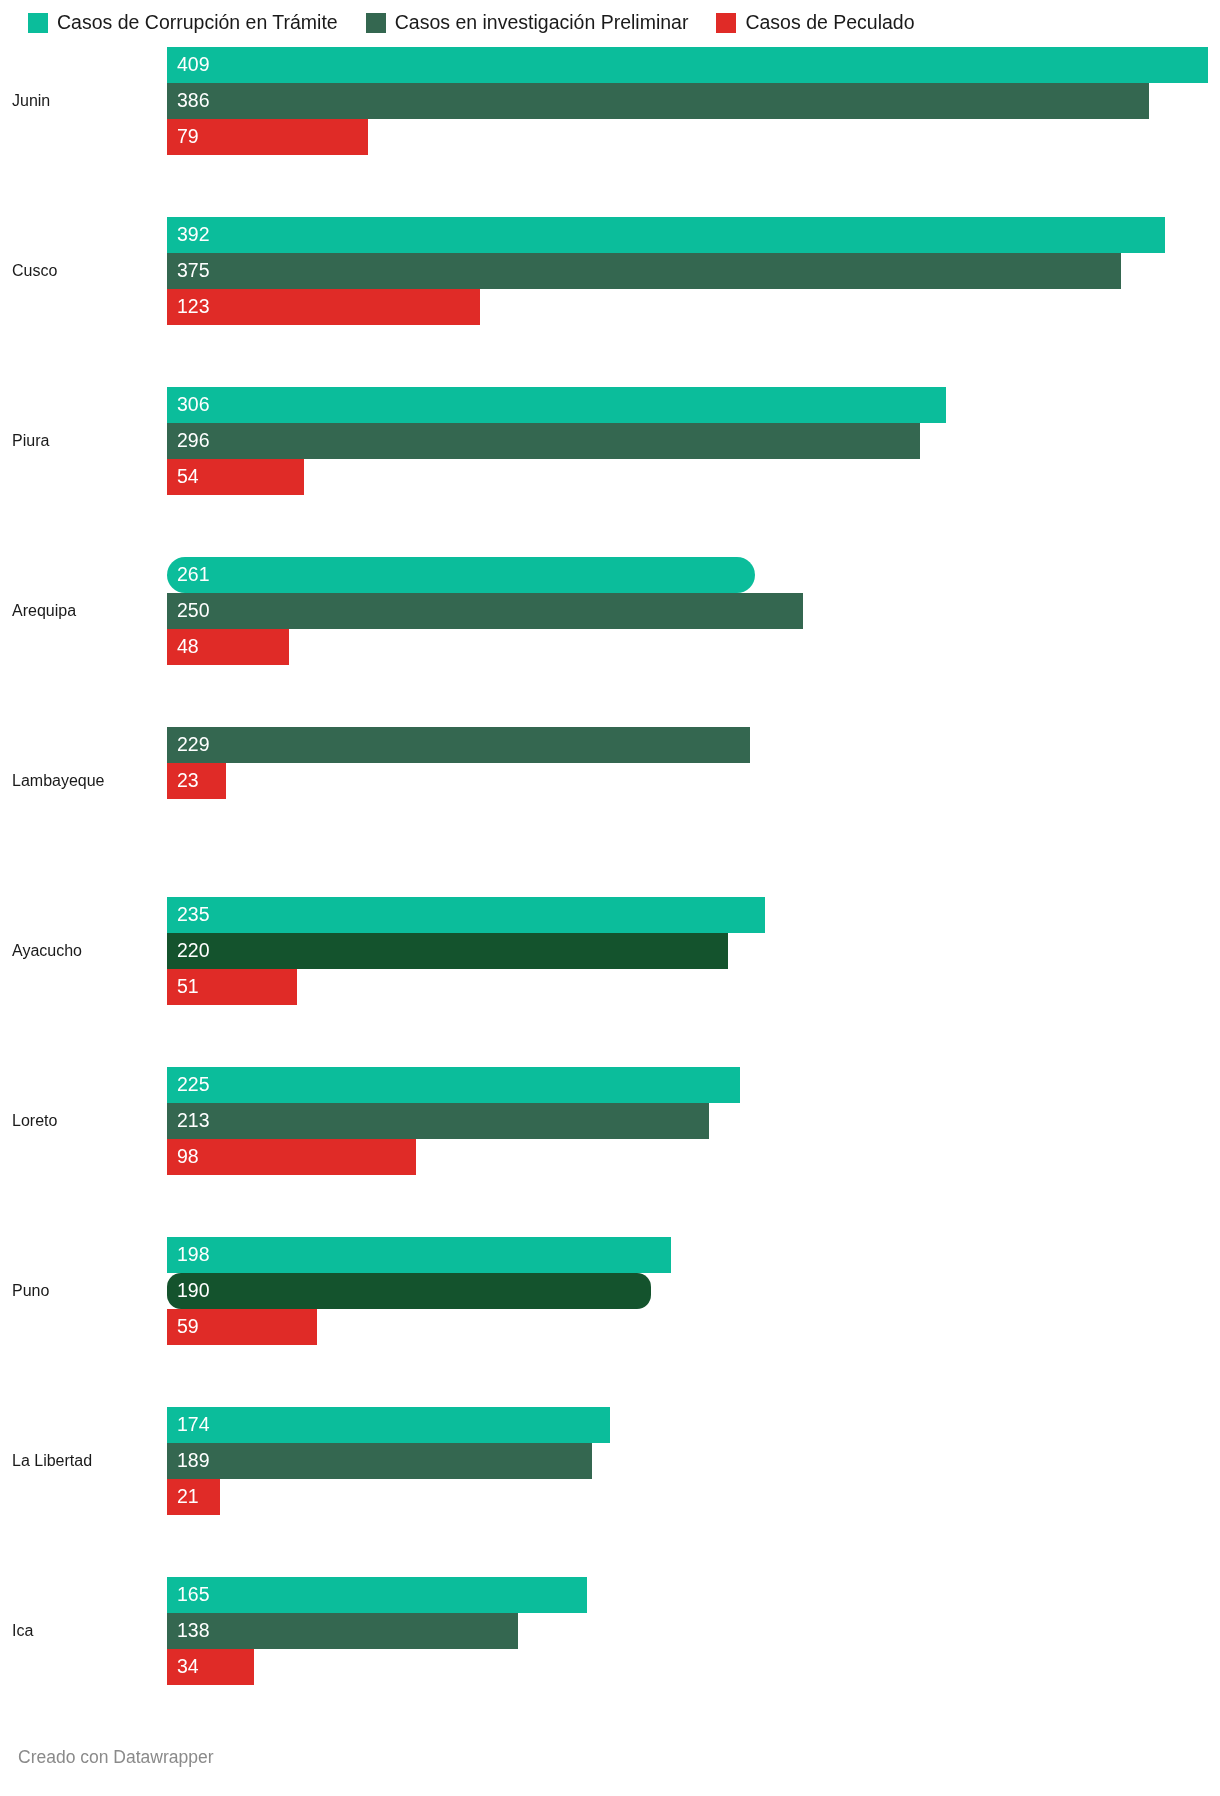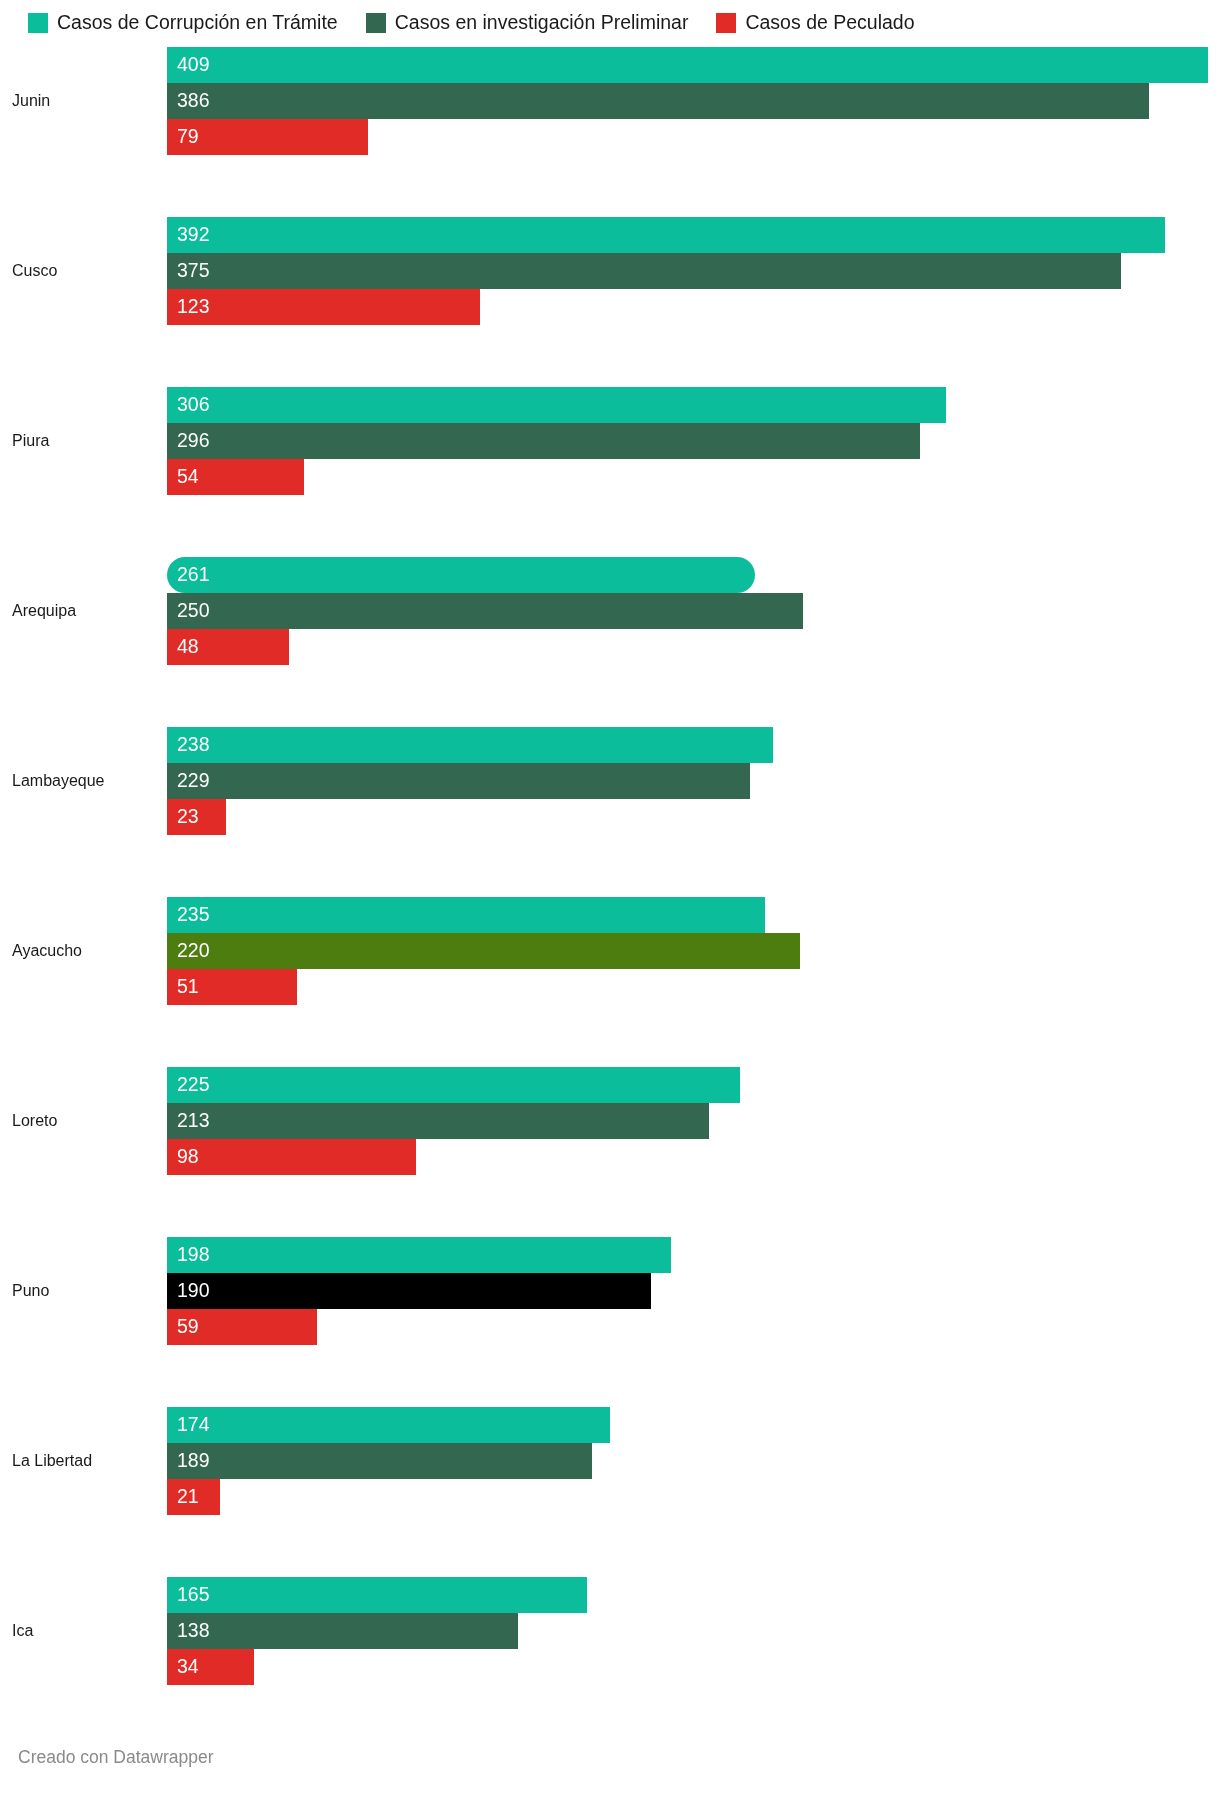--- a/index.html
+++ b/index.html
@@ -172,38 +172,35 @@
           <span class="bar-value">250</span>
         </div>
         <div class="bar" style="background: rgb(224, 43, 39); width: 122.171px;">
           <span class="bar-value">48</span>
         </div>
       </div>
     </div>
     <div class="group">
       <div class="cat-label">Lambayeque</div>
       <div class="bars">
-        <div class="bar" style="background: rgb(11, 189, 155); width: 605.765px;">
-          <span class="bar-value">238</span>
-        </div>
         <div class="bar" style="background: rgb(52, 103, 80); width: 582.858px;">
           <span class="bar-value">229</span>
         </div>
         <div class="bar" style="background: rgb(224, 43, 39); width: 58.5403px;">
           <span class="bar-value">23</span>
         </div>
       </div>
     </div>
     <div class="group">
       <div class="cat-label">Ayacucho</div>
       <div class="bars">
         <div class="bar" style="background: rgb(11, 189, 155); width: 598.13px;">
           <span class="bar-value">235</span>
         </div>
-        <div class="bar" style="background: #4d7c0f; width: 633px;">
+        <div class="bar" style="background: #14532d; width: 561px;">
           <span class="bar-value">220</span>
         </div>
         <div class="bar" style="background: rgb(224, 43, 39); width: 129.807px;">
           <span class="bar-value">51</span>
         </div>
       </div>
     </div>
     <div class="group">
       <div class="cat-label">Loreto</div>
       <div class="bars">
@@ -217,21 +214,21 @@
           <span class="bar-value">98</span>
         </div>
       </div>
     </div>
     <div class="group">
       <div class="cat-label">Puno</div>
       <div class="bars">
         <div class="bar" style="background: rgb(11, 189, 155); width: 503.956px;">
           <span class="bar-value">198</span>
         </div>
-        <div class="bar" style="background: #000000; width: 483.594px;">
+        <div class="bar" style="background: #14532d; width: 483.594px; border-radius: 14px;">
           <span class="bar-value">190</span>
         </div>
         <div class="bar" style="background: rgb(224, 43, 39); width: 150.169px;">
           <span class="bar-value">59</span>
         </div>
       </div>
     </div>
     <div class="group">
       <div class="cat-label">La Libertad</div>
       <div class="bars">

